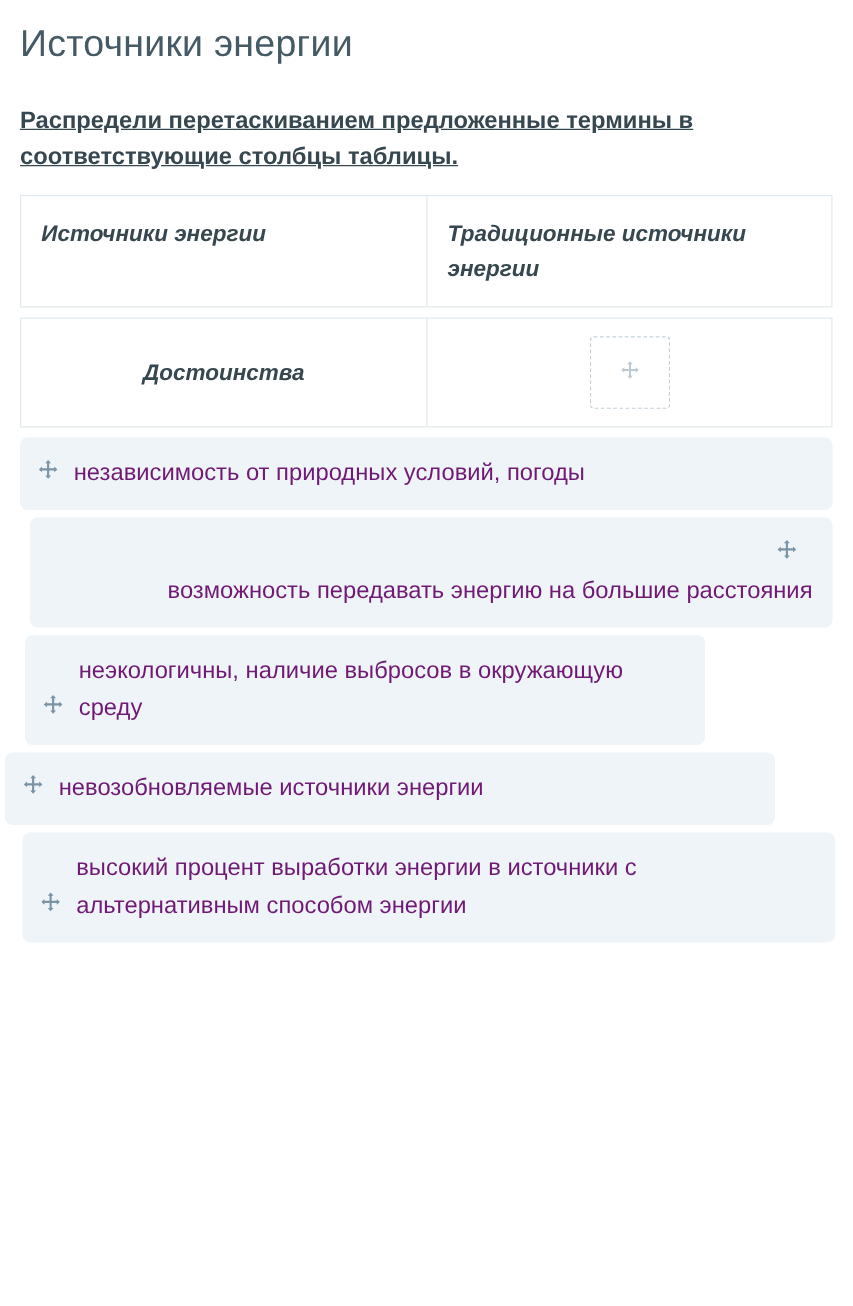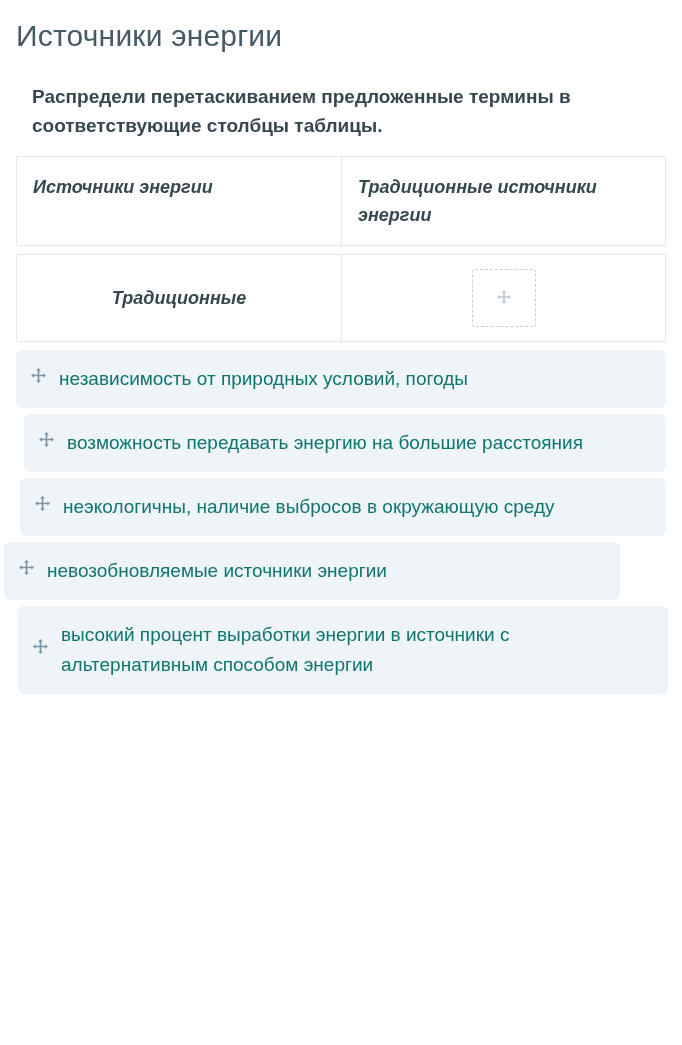--- a/index.html
+++ b/index.html
@@ -27,23 +27,24 @@
     font-weight: 400;
     color: #455a64;
     padding: 16px 16px 0 16px;
     line-height: 40px;
     letter-spacing: 0.2px;
   }
   .prompt {
     font-size: 19px;
     font-weight: bold;
     color: #37474f;
-    padding: 26px 16px 0 32px;
+    padding: 26px 16px 0 16px;
     line-height: 29px;
     max-width: 660px;
+    text-decoration: underline;
   }
 
   
   .table-wrap {
     padding: 16px 16px 0 16px;
   }
   .row {
     display: flex;
     border: 1px solid #e3eaef;
     background: #ffffff;
@@ -126,41 +127,41 @@
 
   
   .terms {
     margin-top: 8px;
   }
   .term {
     background: #eef4f8;
     border-radius: 6px;
     box-sizing: border-box;
     display: flex;
-    align-items: center;
+    align-items: flex-end;
     padding: 14px 16px 14px 14px;
     margin-bottom: 6px;
-    color: #0f766e;
+    color: #701a75;
     font-size: 19px;
     line-height: 30px;
   }
   .term .handle {
     color: #7a93a5;
     font-size: 17px;
     line-height: 30px;
     margin-right: 12px;
     flex: 0 0 auto;
     user-select: none;
   }
   .term .term-text {
     flex: 1 1 auto;
   }
   .t0 { margin-left: 16px; width: 650px; }
-  .t1 { margin-left: 24px; width: 642px; }
-  .t2 { margin-left: 20px; width: 646px; }
+  .t1 { margin-left: 24px; width: 642px; flex-direction: column; }
+  .t2 { margin-left: 20px; width: 544px; }
   .t3 { margin-left: 4px; width: 616px; }
   .t4 { margin-left: 18px; width: 650px; }
 </style>
 </head>
 <body>
 
 <div class="page">
 
   <div class="title">Источники энергии</div>
 
@@ -172,21 +173,21 @@
       <div class="cell-left">
         <span class="hdr-text">Источники энергии</span>
       </div>
       <div class="cell-right">
         <span class="hdr-text">Традиционные источники энергии</span>
       </div>
     </div>
 
     <div class="row">
       <div class="cell-left">
-        <span class="label-cell-text">Традиционные</span>
+        <span class="label-cell-text">Достоинства</span>
       </div>
       <div class="cell-right">
         <div class="row-vals">
           <div class="dropzone">
             <div class="drop-inner">
               <span class="move-glyph">
                 <svg width="16" height="16" viewBox="0 0 16 16" aria-hidden="true">
                   <path d="M8 1 L10.2 3.4 H8.8 V7.2 H12.6 V5.8 L15 8 L12.6 10.2 V8.8 H8.8 V12.6 H10.2 L8 15 L5.8 12.6 H7.2 V8.8 H3.4 V10.2 L1 8 L3.4 5.8 V7.2 H7.2 V3.4 H5.8 Z" fill="#bccad4"></path>
                 </svg>
               </span>

